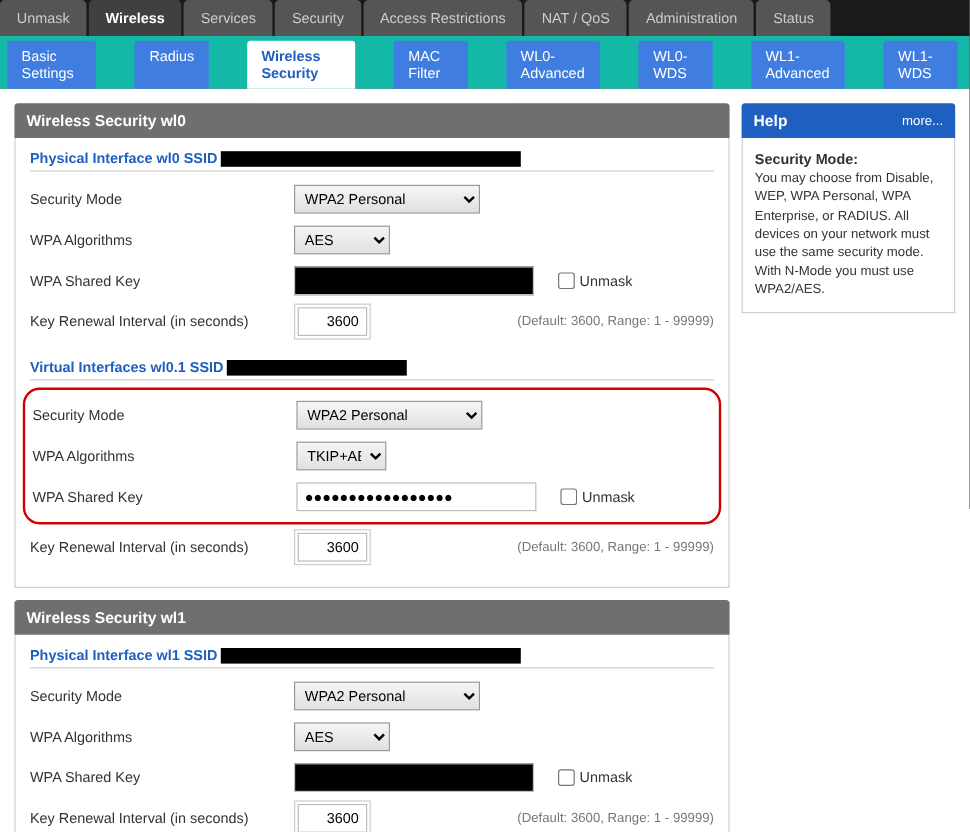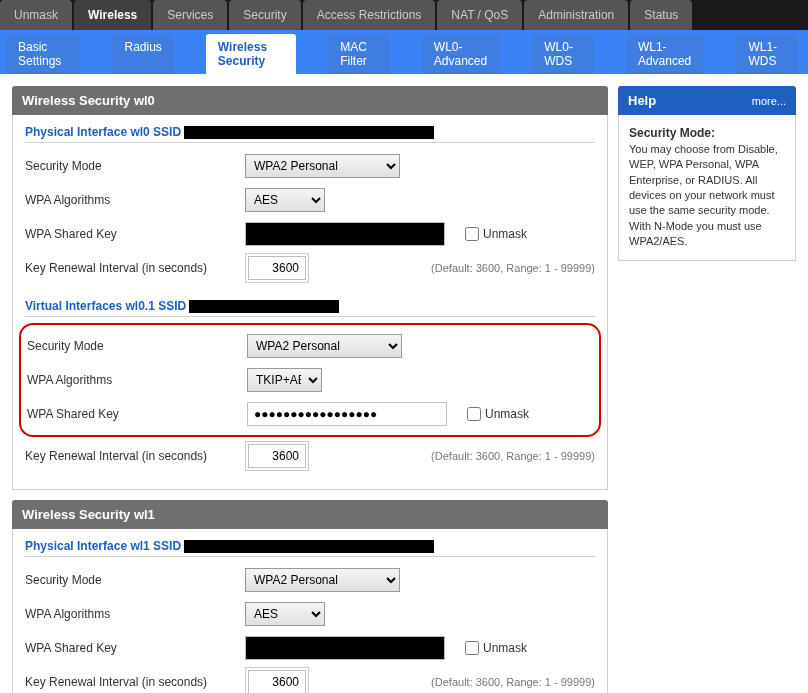--- a/index.html
+++ b/index.html
@@ -1,20 +1,20 @@
 <!DOCTYPE html>
 <html><head>
 <meta charset="utf-8">
 <style>
   * { box-sizing: border-box; margin: 0; padding: 0; }
   body { font-family: Arial, sans-serif; font-size: 12px; background: #000; color: #333; width: 808px; }
   .top-tabs { background: #1a1a1a; display: flex; padding: 0; }
   .top-tab { padding: 8px 14px; color: #ccc; background: #555; margin-right: 2px; border-radius: 4px 4px 0 0; cursor: pointer; font-size: 12px; }
   .top-tab.active { background: #404040; color: #fff; font-weight: bold; }
-  .sub-tabs { background: #3b82f6; display: flex; padding: 4px 6px 0 6px; gap: 28px; }
+  .sub-tabs { background: #14b8a6; display: flex; padding: 4px 6px 0 6px; gap: 28px; }
   .sub-tab { padding: 6px 12px; color: #fff; background: #3f7de0; margin-right: 4px; border-radius: 3px 3px 0 0; cursor: pointer; font-size: 12px; }
   .sub-tab.active { background: #fff; color: #1e5fbf; font-weight: bold; }
   .main-area { background: #fff; display: flex; padding: 12px; gap: 10px; }
   .content { flex: 1; }
   .sidebar { width: 178px; }
   .section-header { background: #6f6f6f; color: #fff; font-weight: bold; padding: 7px 10px; font-size: 13px; border-radius: 3px 3px 0 0; }
   .section-body { border: 1px solid #d0d0d0; border-top: none; padding: 10px 12px 16px 12px; margin-bottom: 10px; }
   .subsection-title { color: #1e5fbf; font-weight: bold; font-size: 12px; display: flex; align-items: center; border-bottom: 1px solid #d0d0d0; padding-bottom: 3px; margin-bottom: 6px; }
   .redact { display: inline-block; background: #000; height: 13px; width: 250px; margin-left: 3px; }
   .redact.sm { width: 150px; }

